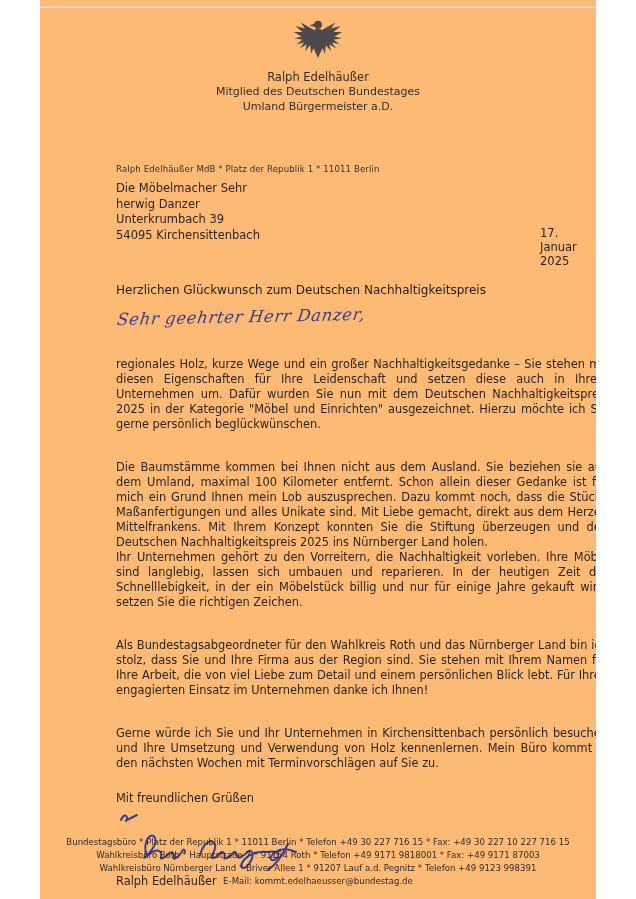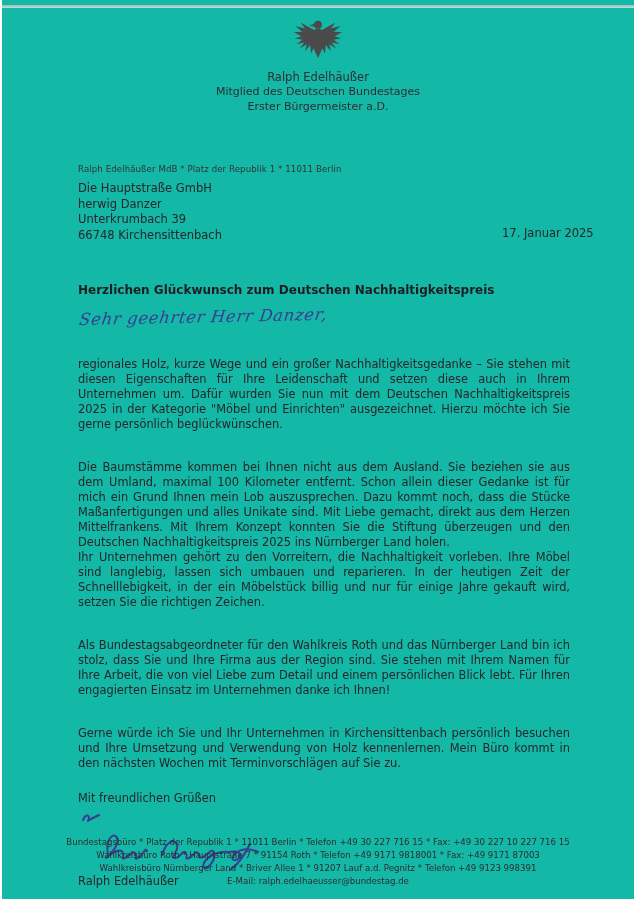--- a/index.html
+++ b/index.html
@@ -1,22 +1,22 @@
 <!DOCTYPE html>
 <html lang="de"><head>
 <meta charset="utf-8">
 <style>
   * { margin: 0; padding: 0; box-sizing: border-box; }
   html, body { background: #ffffff; }
   .page {
     position: relative;
-    width: 632px;
+    width: 556px;
     height: 899px;
     margin: 0 auto;
-    background: #14b8a6;
+    background: #fdba74;
     font-family: "DejaVu Sans", "Liberation Sans", sans-serif;
     color: #26262a;
     overflow: hidden;
   }
   .scan-edge {
     position: absolute; top: 5px; left: 0; right: 0; height: 3px;
     background: linear-gradient(#bdbdbd, #e9e9e9);
     opacity: .8;
   }
   
@@ -37,21 +37,21 @@
     font-size: 11.5px; line-height: 15.5px; color: #26262a;
   }
   .letter-date {
     position: absolute; left: 468px; top: 226px;
     font-size: 11.5px; color: #26262a; margin-left: 32px;
   }
   
   .body-flow {
     position: absolute; left: 76px; top: 283px; width: 492px;
   }
-  .subject { font-size: 12px; font-weight: bold; color: #1e1e22; }
+  .subject { font-size: 12px; font-weight: normal; color: #1e1e22; }
   .salutation {
     margin-top: 13px;
     font-family: "DejaVu Serif", "Liberation Serif", serif;
     font-style: italic;
     font-size: 16.5px;
     color: #3a3d94;
     transform: skewX(-9deg) rotate(-1.2deg);
     transform-origin: left bottom;
     letter-spacing: .6px;
   }
@@ -94,30 +94,30 @@
           <circle cx="60" cy="17" r="9"></circle>
 
           <path d="M53 14 L40 19 L53 22 Z"></path>
 
           <path d="M51 74 L60 94 L69 74 Z"></path>
         </g>
       </svg>
     </div>
     <div class="sender-name">Ralph Edelhäußer</div>
     <div class="sender-role">Mitglied des Deutschen Bundestages</div>
-    <div class="sender-role">Erster Bürgermeister a.D.</div>
+    <div class="sender-role">Umland Bürgermeister a.D.</div>
   </div>
 
   <div class="return-address">Ralph Edelhäußer MdB * Platz der Republik 1 * 11011 Berlin</div>
 
   <div class="recipient">
-    <div>Die Hauptstraße GmbH</div>
+    <div>Die Möbelmacher Sehr</div>
     <div>herwig Danzer</div>
     <div>Unterkrumbach 39</div>
-    <div>66748 Kirchensittenbach</div>
+    <div>54095 Kirchensittenbach</div>
   </div>
 
   <div class="letter-date">17. Januar 2025</div>
 
   <div class="body-flow">
     <div class="subject">Herzlichen Glückwunsch zum Deutschen Nachhaltigkeitspreis</div>
 
     <div class="salutation">Sehr geehrter Herr Danzer,</div>
 
     <p class="para">regionales Holz, kurze Wege und ein großer Nachhaltigkeitsgedanke – Sie stehen mit diesen Eigenschaften für Ihre Leidenschaft und setzen diese auch in Ihrem Unternehmen um. Dafür wurden Sie nun mit dem Deutschen Nachhaltigkeitspreis 2025 in der Kategorie "Möbel und Einrichten" ausgezeichnet. Hierzu möchte ich Sie gerne persönlich beglückwünschen.</p>
@@ -146,15 +146,15 @@
       </svg>
     </div>
 
     <div class="typed-name">Ralph Edelhäußer</div>
   </div>
 
   <div class="footer">
     <div>Bundestagsbüro * Platz der Republik 1 * 11011 Berlin * Telefon +49 30 227 716 15 * Fax: +49 30 227 10 227 716 15</div>
     <div>Wahlkreisbüro Roth * Hauptstraße 7 * 91154 Roth * Telefon +49 9171 9818001 * Fax: +49 9171 87003</div>
     <div>Wahlkreisbüro Nürnberger Land * Briver Allee 1 * 91207 Lauf a.d. Pegnitz * Telefon +49 9123 998391</div>
-    <div>E-Mail: ralph.edelhaeusser@bundestag.de</div>
+    <div>E-Mail: kommt.edelhaeusser@bundestag.de</div>
   </div>
 </div>
 
 </body></html>

